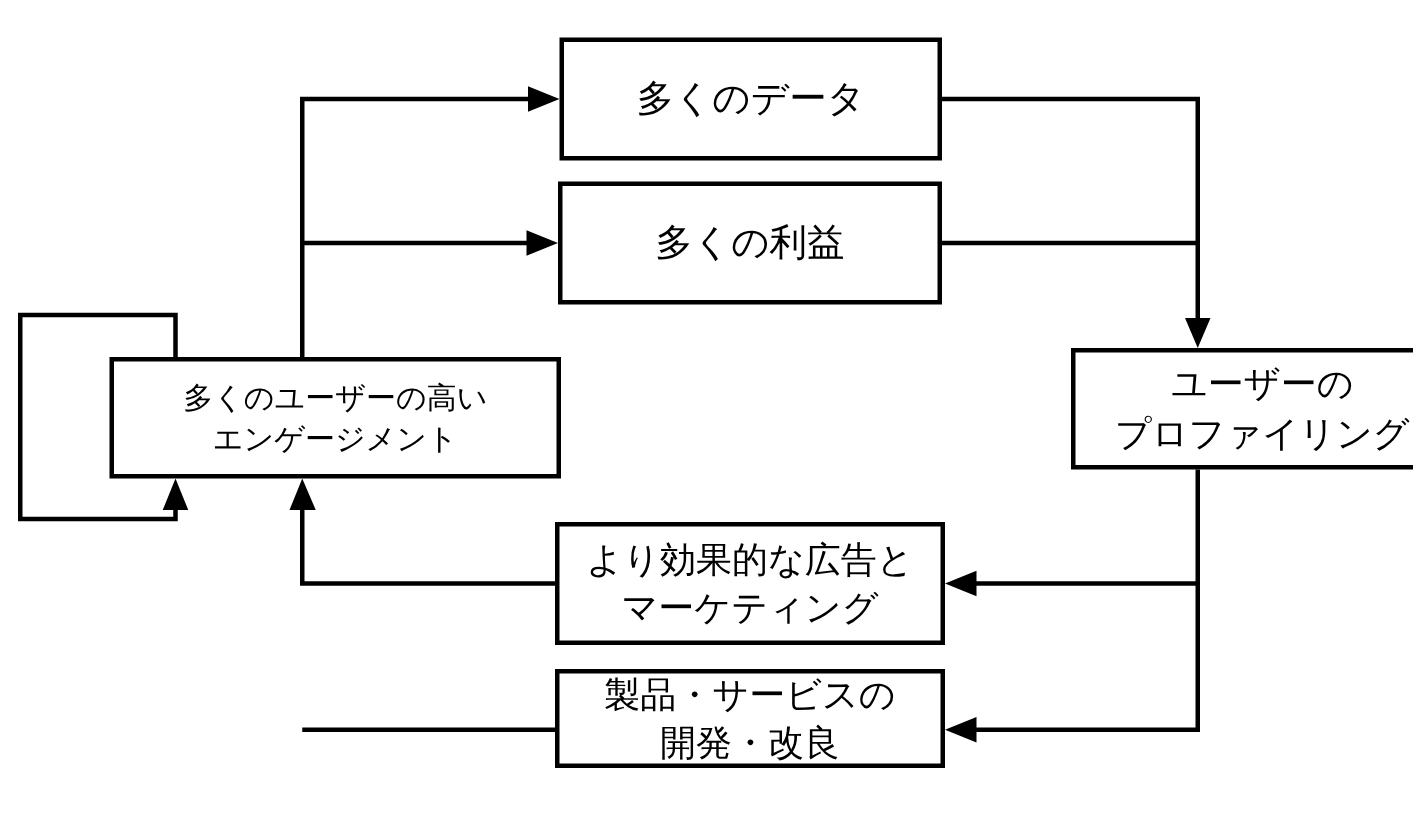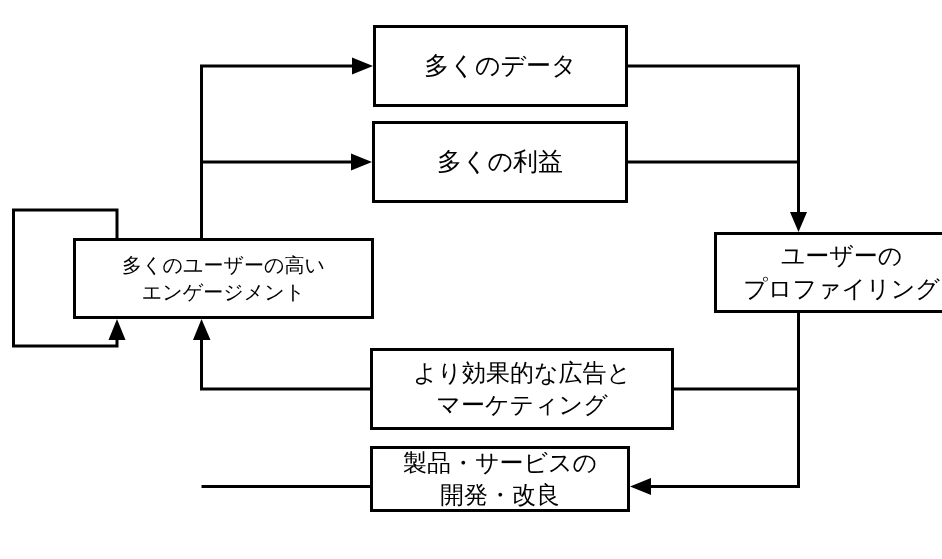--- a/index.html
+++ b/index.html
@@ -91,21 +91,21 @@
   <div class="node fs-lg" style="left:670px; top:232px; width:255px; height:81px;margin-left:44px;">
     <span class="node-label">ユーザーの
 プロファイリング</span>
   </div>
 
   <div class="node fs-md" style="left:73px; top:238px; width:301px; height:81px;">
     <span class="node-label">多くのユーザーの高い
 エンゲージメント</span>
   </div>
 
-  <div class="node fs-lg" style="left:370px; top:348px; width:304px; height:82px;">
+  <div class="node fs-lg" style="left:370px; top:348px; width:260px; height:82px;">
     <span class="node-label">より効果的な広告と
 マーケティング</span>
   </div>
 
   <div class="node fs-lg" style="left:370px; top:446px; width:260px; height:66px;">
     <span class="node-label">製品・サービスの
 開発・改良</span>
   </div>
 
 </div>

